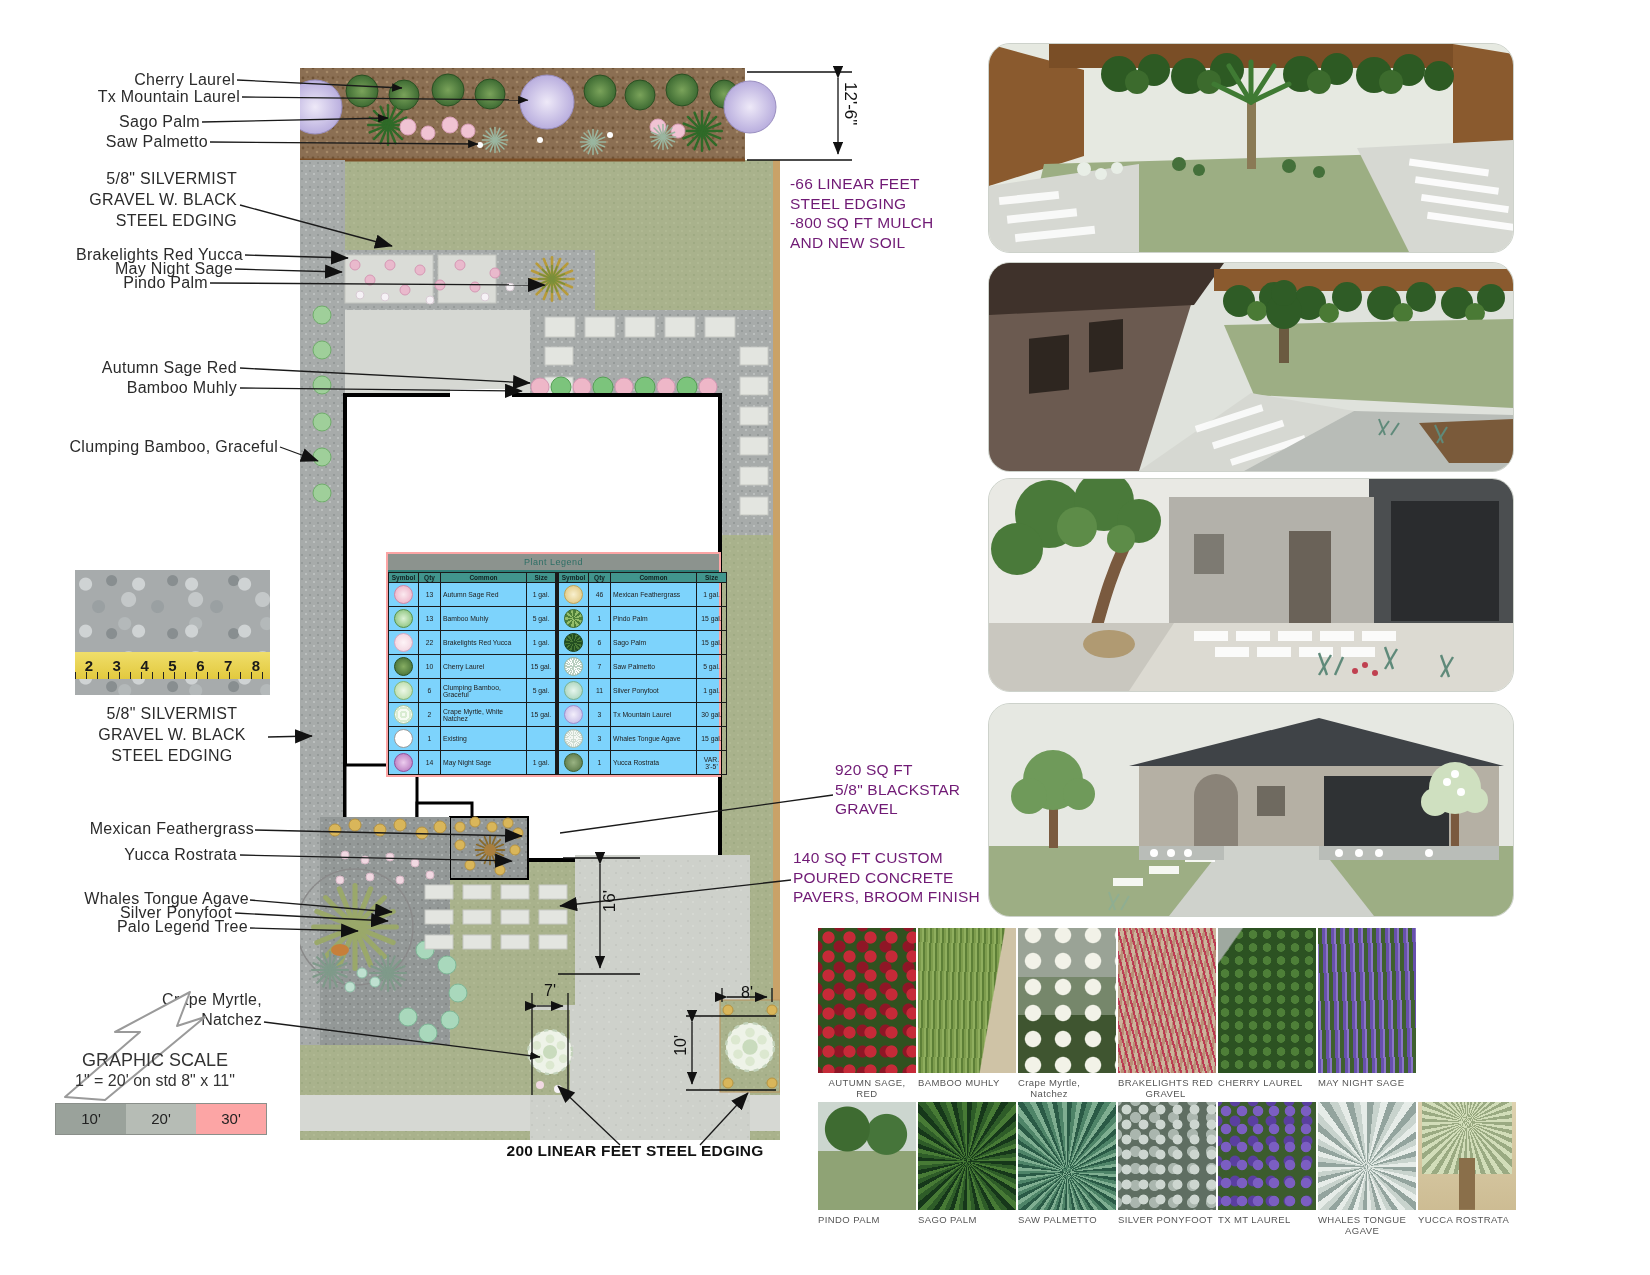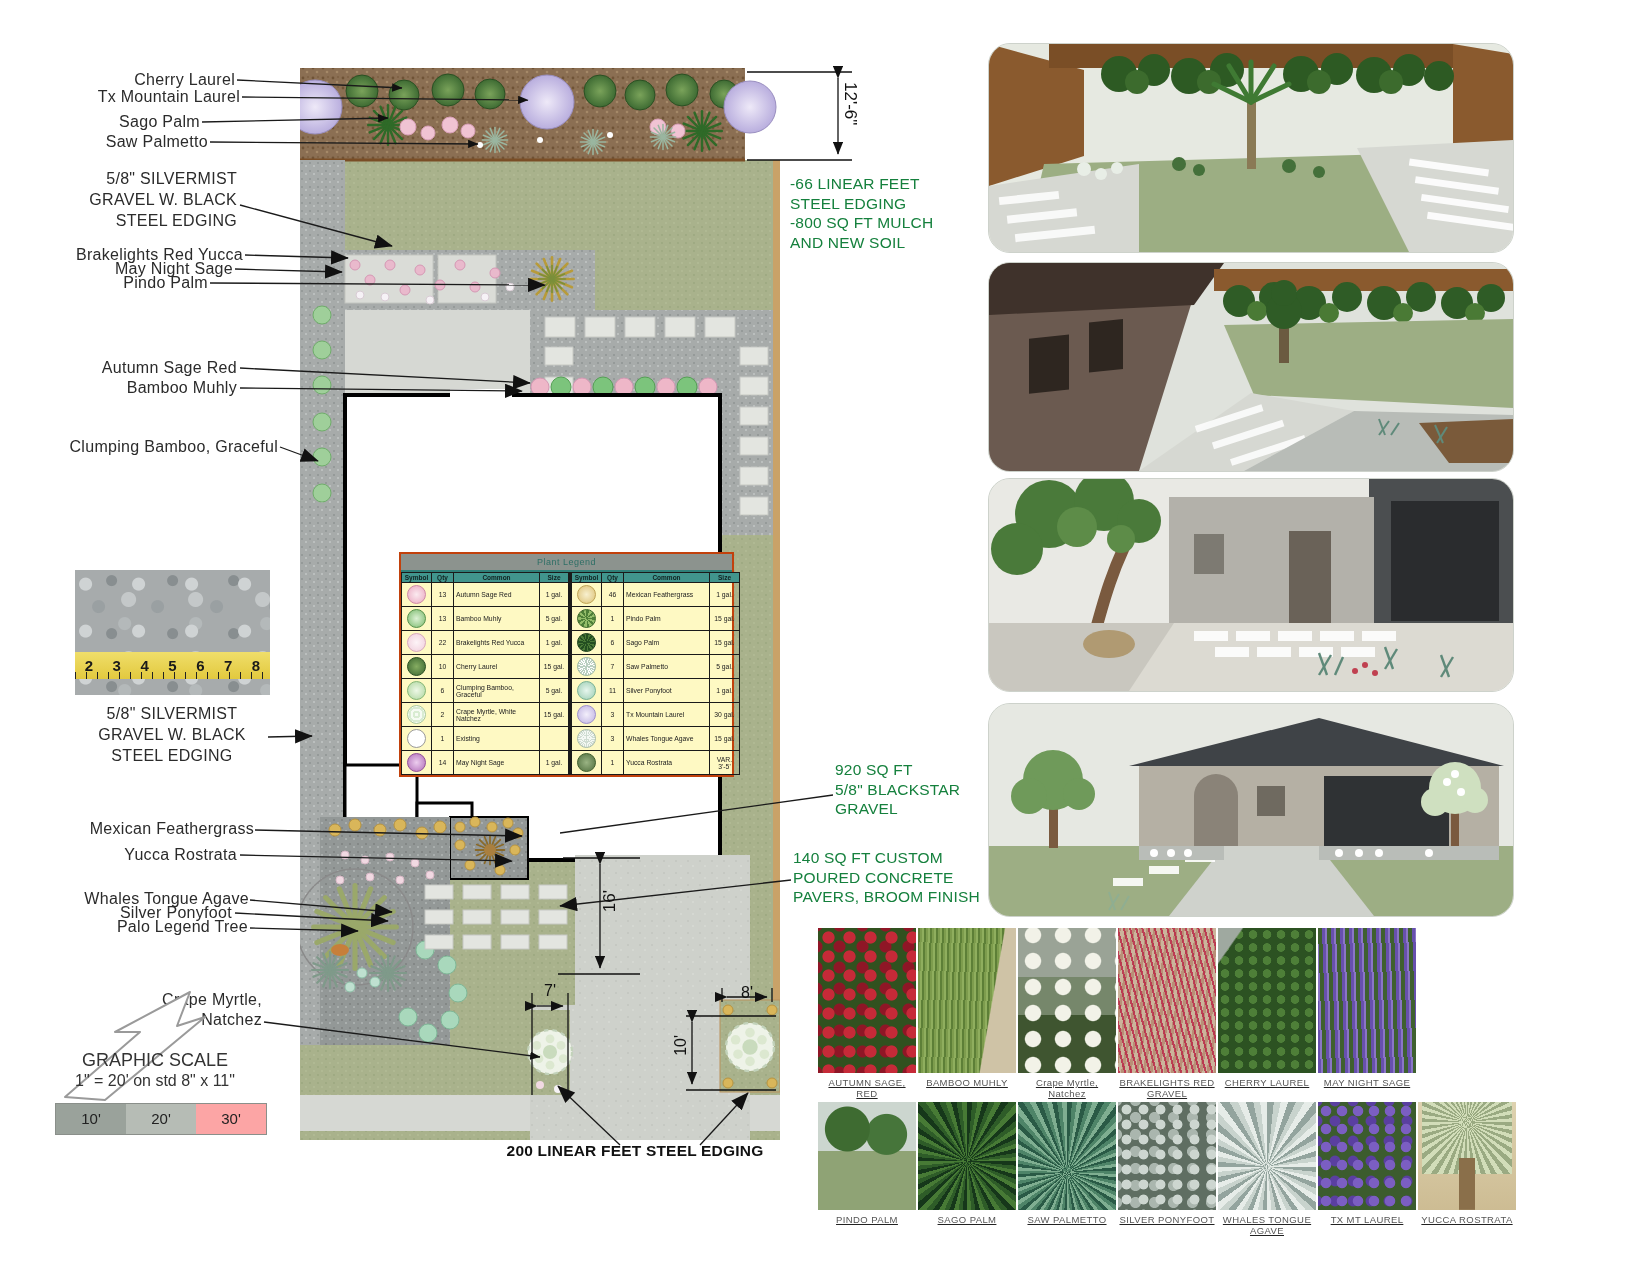--- a/index.html
+++ b/index.html
@@ -2,28 +2,28 @@
 <html><head>
 <meta charset="utf-8">
 <style>
   html,body{margin:0;padding:0;}
   body{width:1650px;height:1275px;position:relative;background:#fff;overflow:hidden;
        font-family:"Liberation Sans",sans-serif;color:#222;}
   .abs{position:absolute;}
   
   .co{position:absolute;text-align:right;font-size:16px;line-height:17px;color:#2b2b2b;
       letter-spacing:.3px;white-space:pre-line;}
-  .ann{position:absolute;text-align:left;font-size:15.5px;line-height:19.5px;color:#15803d;
+  .ann{position:absolute;text-align:left;font-size:15.5px;line-height:19.5px;color:#701a75;
        white-space:pre-line;letter-spacing:.2px;}
   .dim{position:absolute;font-size:16px;color:#111;}
   .vrl{writing-mode:vertical-rl;}
   .rot180{transform:rotate(180deg);}
   
-  .legend{position:absolute;left:399px;top:552px;width:331px;background:#fef9c3;
-          border:2px solid #c2410c;font-size:7px;}
+  .legend{position:absolute;left:386px;top:552px;width:331px;background:#7dd3fc;
+          border:2px solid #fca5a5;font-size:7px;}
   .legend-title{background:#8c938e;color:#2f6f66;text-align:center;font-size:9px;
                 padding:3px 0;border-bottom:2px solid #2f7f78;letter-spacing:.5px;}
   .legend-body{display:flex;}
   table.lt{border-collapse:collapse;table-layout:fixed;}
   table.lt.ltl{width:168px;border-right:3px solid #1a1a1a;}
   table.lt.ltr{width:160px;}
   table.lt th{background:#41958d;color:#102020;font-size:6.5px;font-weight:bold;
               border:1px solid #1a1a1a;padding:1px 0;}
   table.lt td{border:1px solid #1a1a1a;height:23px;padding:0 2px;color:#222;}
   td.sym{text-align:center;}
@@ -45,21 +45,21 @@
   .symdot.k-saw-palmetto{background:repeating-conic-gradient(#b9cfc0 0 9deg,#fdfefd 9deg 18deg);border:1px solid #9ab6a3}
   .symdot.k-silver-ponyfoot{background:radial-gradient(#e7f6ee,#9ccdb2);border:1px solid #79b295}
   .symdot.k-tx-laurel{background:radial-gradient(#f3effb,#beb2e2);border:1px solid #9d8fce}
   .symdot.k-whales-tongue{background:repeating-conic-gradient(#cfdcd2 0 8deg,#f4f8f4 8deg 16deg);border:1px solid #a9bcab}
   .symdot.k-yucca{background:radial-gradient(#9ab383,#4f6e3e);border:1px solid #41602f}
   
   .render{position:absolute;left:988px;width:524px;border-radius:22px;overflow:hidden;
           border:1px solid #cdd2cb;background:#e8ebe4;}
   
   .thumbs{position:absolute;left:818px;display:grid;grid-template-columns:repeat(7,98px);gap:2px;}
-  .thumb{display:flex;flex-direction:column;align-items:center;text-decoration:underline;}
+  .thumb{display:flex;flex-direction:column;align-items:flex-start;}
   .photo{width:98px;background:#8a8;}
   .row1 .photo{height:145px;} .row2 .photo{height:108px;}
   .tlabel{font-size:9.5px;color:#555;text-align:center;letter-spacing:.4px;line-height:11px;
           margin-top:4px;white-space:pre-line;}
   .photo.k-autumn-sage{background:radial-gradient(circle,#c62a38 40%,rgba(0,0,0,0) 46%) 0 0/21px 19px,radial-gradient(circle,#8f1626 35%,rgba(0,0,0,0) 42%) 10px 8px/23px 21px,#31511f;}
   .photo.k-bamboo-muhly{background:linear-gradient(100deg,rgba(0,0,0,0) 70%,#cfc3a6 71%),repeating-linear-gradient(92deg,#5d7f37 0 2px,#7d9c4d 2px 4px,#8fae5e 4px 6px);}
   .photo.k-crape-myrtle{background:radial-gradient(circle,#f2f2e8 38%,rgba(0,0,0,0) 44%) 0 -6px/30px 26px,linear-gradient(#9aa396 0 34%,#76876b 34% 60%,#3f5530 60%);}
   .photo.k-brakelights{background:repeating-linear-gradient(75deg,rgba(186,42,72,.85) 0 2px,rgba(0,0,0,0) 2px 6px),repeating-linear-gradient(100deg,#b98f77 0 3px,#cbb49b 3px 7px);}
   .photo.k-cherry-laurel{background:linear-gradient(125deg,#9fa9a0 12%,rgba(0,0,0,0) 13%),radial-gradient(circle,#4e7f38 42%,rgba(0,0,0,0) 48%) 0 0/14px 13px,#2c5222;}
   .photo.k-may-night{background:repeating-linear-gradient(88deg,#6750ae 0 3px,#8a76c6 3px 5px,rgba(0,0,0,0) 5px 9px),#3f6030;}
@@ -895,27 +895,27 @@
       <div class="photo k-saw-palmetto"></div>
       <div class="tlabel">SAW PALMETTO</div>
     </div>
 
     <div class="thumb">
       <div class="photo k-silver-ponyfoot"></div>
       <div class="tlabel">SILVER PONYFOOT</div>
     </div>
 
     <div class="thumb">
+      <div class="photo k-tx-laurel"></div>
+      <div class="tlabel">TX MT LAUREL</div>
+    </div>
+
+    <div class="thumb">
       <div class="photo k-whales-tongue"></div>
       <div class="tlabel">WHALES TONGUE
 AGAVE</div>
     </div>
 
     <div class="thumb">
-      <div class="photo k-tx-laurel"></div>
-      <div class="tlabel">TX MT LAUREL</div>
-    </div>
-
-    <div class="thumb">
       <div class="photo k-yucca"></div>
       <div class="tlabel">YUCCA ROSTRATA</div>
     </div>
   </div>
 
 </body></html>

